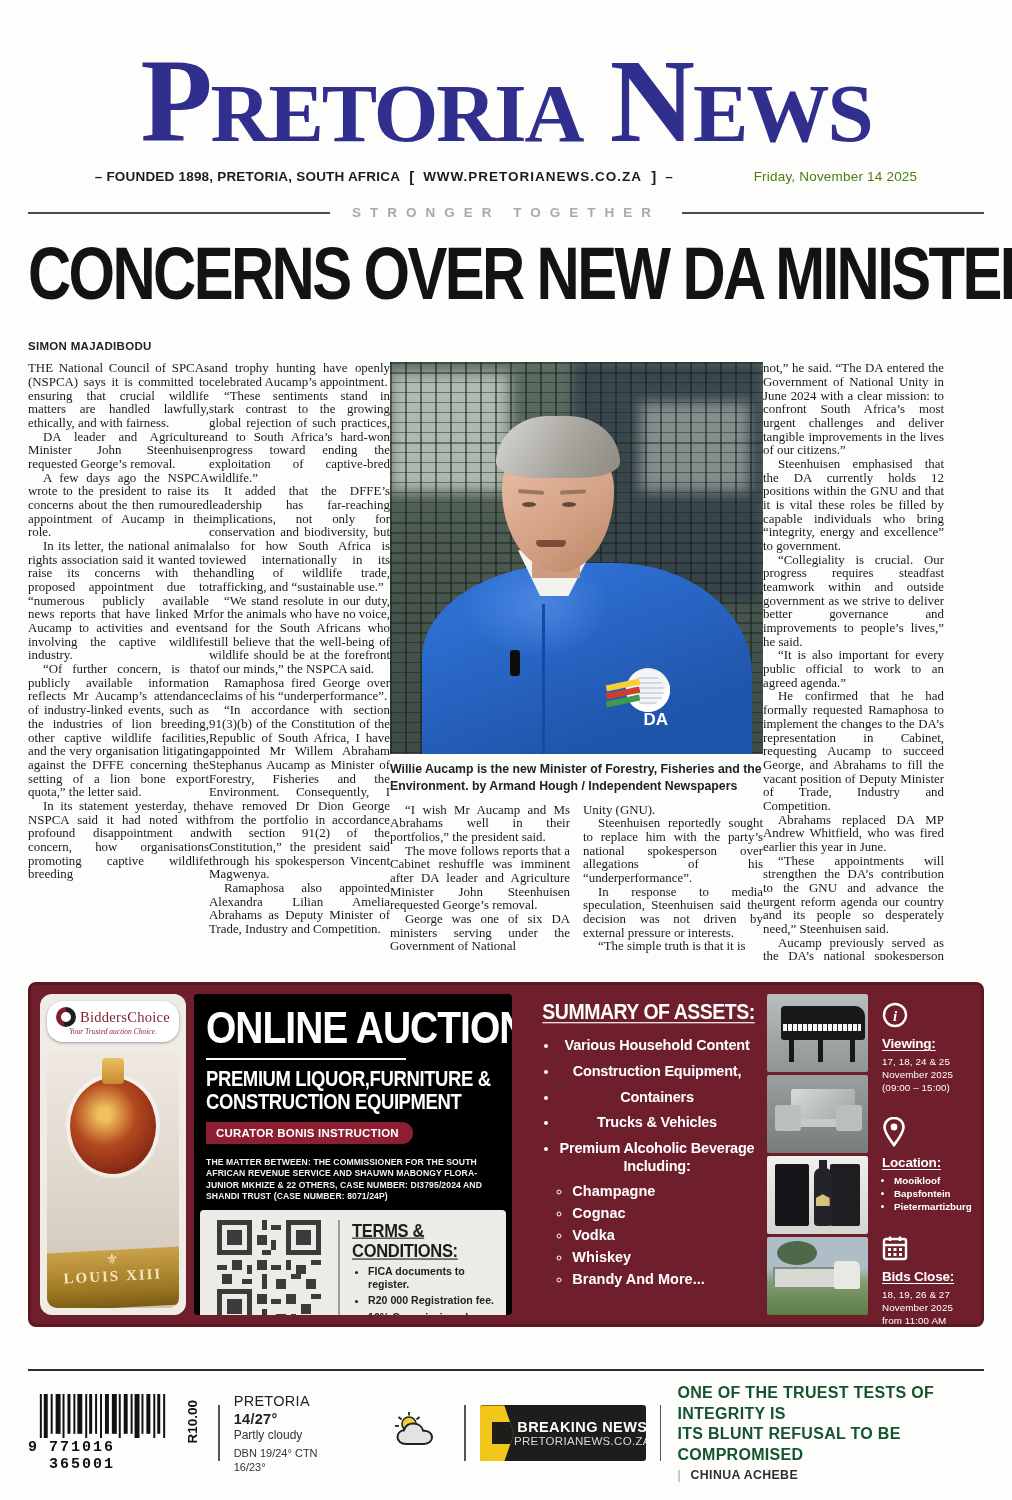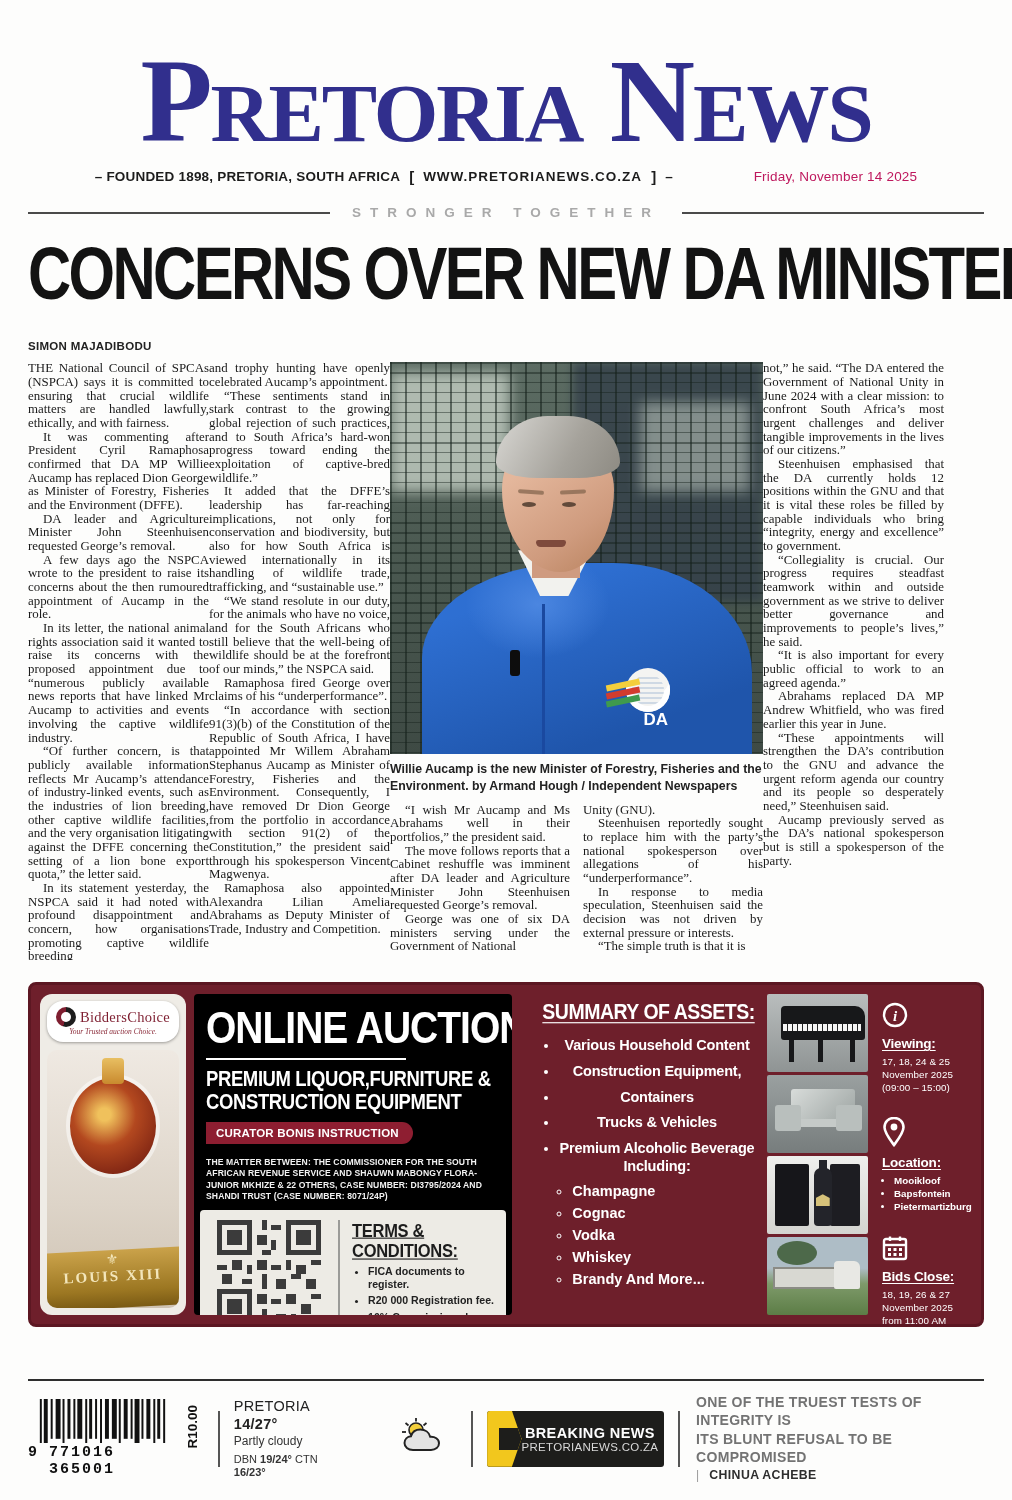--- a/index.html
+++ b/index.html
@@ -10,21 +10,21 @@
   
   .masthead { text-align:center; padding-top:42px; }
   .mast-title { font-family:"Liberation Serif", serif; font-weight:bold; font-variant:small-caps;
     font-size:118px; line-height:1.02; color:#312f8d; letter-spacing:-2px; }
   .mast-info { display:flex; justify-content:center; align-items:center; gap:9px; margin-top:6px;
     font-size:13.5px; color:#1c1c1c; font-weight:bold; }
   .mast-info .founded { letter-spacing:.2px; }
   .mast-info .bracket { font-weight:bold; color:#1c1c1c; font-size:15px; }
   .mast-info .site { letter-spacing:1px; }
   .mast-info .dash { font-weight:bold; }
-  .mast-info .date { font-weight:normal; color:#be185d; margin-left:72px; letter-spacing:.2px; }
+  .mast-info .date { font-weight:normal; color:#4d7c0f; margin-left:72px; letter-spacing:.2px; }
   .tagline-row { display:flex; align-items:center; gap:22px; margin:20px 0 10px; }
   .tagline-row .rule { flex:1; height:2.5px; background:#4a4a4a; }
   .tagline { color:#a9a9a9; font-weight:bold; font-size:13.5px; letter-spacing:9px; white-space:nowrap; }
 
   
   .headline-wrap { height:76px; overflow:visible; margin-top:8px; }
   .headline { font-weight:800; font-size:57px; letter-spacing:-2.5px; color:#131313; white-space:nowrap;
     transform:scale(1.05,1.3); transform-origin:left top; width:910px; }
   .byline { font-size:11.5px; font-weight:bold; color:#222; margin:34px 0 10px; letter-spacing:.3px; }
 
@@ -152,30 +152,30 @@
   .barcode svg { width:148px; height:44px; display:block; }
   .bc-digits { display:flex; font-family:"Liberation Mono", monospace; font-size:15px; font-weight:bold; color:#111; letter-spacing:2px; margin-top:1px; }
   .bc-digits .d9 { margin-right:10px; }
   .price { transform:rotate(-90deg); font-weight:800; font-size:13.5px; color:#111; width:20px; margin:0 2px 0 6px; white-space:nowrap; }
   .f-div { width:2px; height:56px; background:#555; margin:0 14px; }
   .weather { line-height:1.25; }
   .w-city { font-size:14.5px; color:#222; letter-spacing:.3px; }
   .w-city b { font-weight:800; }
   .w-cond { font-size:12px; color:#333; }
   .w-other { font-size:11px; color:#333; margin-top:4px; }
-  .w-other b { font-weight:700; }
+  .w-other b { font-weight:400; }
   .w-icon { margin:0 6px 0 56px; }
   .breaking { display:flex; align-items:center; height:56px; background:#1d1d1b; border-radius:3px; overflow:hidden; width:200px; }
   .brk-yellow { width:56px; height:100%; background:#f2c71d; clip-path:polygon(0 0,72% 0,100% 50%,72% 100%,0 100%); display:flex; align-items:center; }
   .brk-sq { width:22px; height:22px; background:#1d1d1b; margin-left:12px; }
   .brk-text { flex:1; text-align:center; padding-right:6px; }
   .brk-1 { color:#fff; font-weight:800; font-size:14.5px; letter-spacing:.4px; }
   .brk-2 { color:#d8d8d8; font-size:11.5px; letter-spacing:.3px; }
   .quote { line-height:1.3; padding-left:2px; }
-  .q-line { color:#737373; font-size:14px; font-weight:bold; letter-spacing:.3px; }
+  .q-line { color:#14532d; font-size:16px; font-weight:bold; letter-spacing:.3px; }
   .q-author-row { display:flex; align-items:center; gap:10px; margin-top:2px; }
   .q-pipe { color:#9a9a9a; font-size:12px; }
   .q-author { color:#2e2e2e; font-weight:800; font-size:12.3px; letter-spacing:.4px; }
 </style>
 </head>
 <body>
 
 <div class="page">
   <div class="inner">
 
@@ -197,21 +197,20 @@
     </div>
 
     <div class="headline-wrap">
       <div class="headline">CONCERNS OVER NEW DA MINISTER</div>
     </div>
     <div class="byline">SIMON MAJADIBODU</div>
 
     <div class="cols">
       <div class="bodycol">
           <p class="cont">THE National Council of SPCAs (NSPCA) says it is committed to ensuring that crucial wildlife matters are handled lawfully, ethically, and with fairness.</p>
-          <p>It was commenting after President Cyril Ramaphosa confirmed that DA MP Willie Aucamp has replaced Dion George as Minister of Forestry, Fisheries and the Environment (DFFE).</p>
           <p>DA leader and Agriculture Minister John Steenhuisen requested George’s removal.</p>
           <p>A few days ago the NSPCA wrote to the president to raise its concerns about the then rumoured appointment of Aucamp in the role.</p>
           <p>In its letter, the national animal rights association said it wanted to raise its concerns with the proposed appointment due to “numerous publicly available news reports that have linked Mr Aucamp to activities and events involving the captive wildlife industry.</p>
           <p>“Of further concern, is that publicly available information reflects Mr Aucamp’s attendance of industry-linked events, such as the industries of lion breeding, other captive wildlife facilities, and the very organisation litigating against the DFFE concerning the setting of a lion bone export quota,” the letter said.</p>
           <p>In its statement yesterday, the NSPCA said it had noted with profound disappointment and concern, how organisations promoting captive wildlife breeding</p>
         </div>
       <div class="bodycol">
           <p class="cont">and trophy hunting have openly celebrated Aucamp’s appointment.</p>
           <p>“These sentiments stand in stark contrast to the growing global rejection of such practices, and to South Africa’s hard-won progress toward ending the exploitation of captive-bred wildlife.”</p>
           <p>It added that the DFFE’s leadership has far-reaching implications, not only for conservation and biodiversity, but also for how South Africa is viewed internationally in its handling of wildlife trade, trafficking, and “sustainable use.”</p>
@@ -262,20 +261,21 @@
               <p>“The simple truth is that it is</p>
             </div>
         </div>
       </div>
 
       <div class="bodycol">
           <p class="cont">not,” he said. “The DA entered the Government of National Unity in June 2024 with a clear mission: to confront South Africa’s most urgent challenges and deliver tangible improvements in the lives of our citizens.”</p>
           <p>Steenhuisen emphasised that the DA currently holds 12 positions within the GNU and that it is vital these roles be filled by capable individuals who bring “integrity, energy and excellence” to government.</p>
           <p>“Collegiality is crucial. Our progress requires steadfast teamwork within and outside government as we strive to deliver better governance and improvements to people’s lives,” he said.</p>
           <p>“It is also important for every public official to work to an agreed agenda.”</p>
+          <p>He confirmed that he had formally requested Ramaphosa to implement the changes to the DA’s representation in Cabinet, requesting Aucamp to succeed George, and Abrahams to fill the vacant position of Deputy Minister of Trade, Industry and Competition.</p>
           <p>Abrahams replaced DA MP Andrew Whitfield, who was fired earlier this year in June.</p>
           <p>“These appointments will strengthen the DA’s contribution to the GNU and advance the urgent reform agenda our country and its people so desperately need,” Steenhuisen said.</p>
           <p>Aucamp previously served as the DA’s national spokesperson but is still a spokesperson of the party.</p>
         </div>
     </div>
 
     <div class="ad">
 
       <div class="ad-card">
         <div class="bc-logo">

